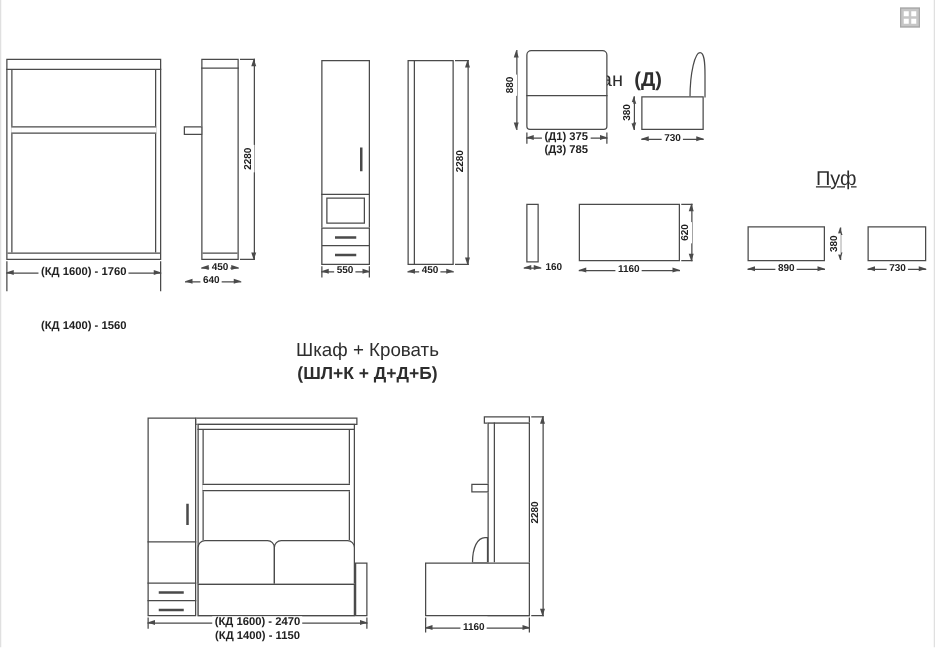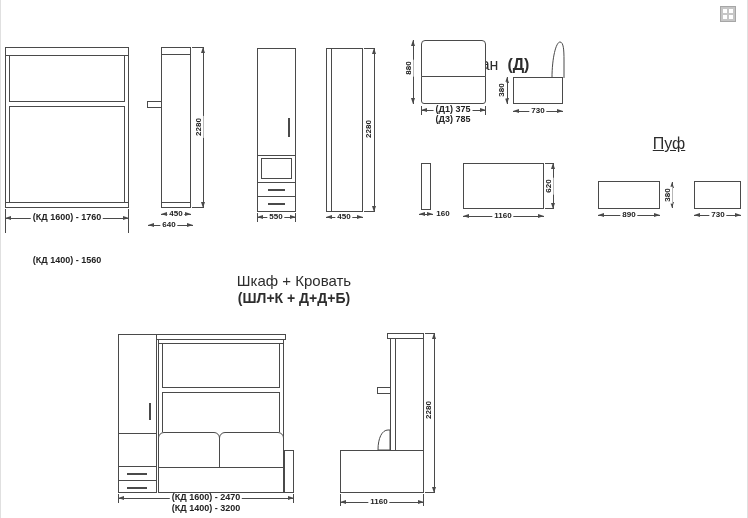--- a/index.html
+++ b/index.html
@@ -200,21 +200,21 @@
     <div class="lv" style="left:148px;top:403px;height:17px;width:2px;"></div>
     <div class="lh" style="left:117px;top:466px;width:39px;"></div>
     <div class="lh" style="left:117px;top:480px;width:39px;"></div>
     <div class="lh" style="left:126px;top:473px;width:20px;height:2px;"></div>
     <div class="lh" style="left:126px;top:487px;width:20px;height:2px;"></div>
 
     <div class="lv" style="left:117px;top:494px;height:9px;"></div>
     <div class="lv" style="left:292px;top:494px;height:9px;"></div>
     <div class="dimh" style="left:117px;top:498px;width:176px;"></div>
     <span class="dlab big" style="left:205px;top:498px;">(КД 1600) - 2470</span>
-    <span class="dlab big" style="left:205px;top:509px;">(КД 1400) - 3200</span>
+    <span class="dlab big" style="left:205px;top:509px;">(КД 1400) - 1150</span>
   </div>
 
   <div>
     <div class="box" style="left:386px;top:333px;width:37px;height:6px;"></div>
     <div class="box" style="left:389px;top:338px;width:34px;height:155px;"></div>
     <div class="lv" style="left:394px;top:338px;height:112px;"></div>
     <div class="box" style="left:376px;top:387px;width:14px;height:7px;"></div>
     <svg class="curve-svg" style="left:375px;top:428px;" width="16" height="23" viewBox="0 0 16 23">
       <path d="M2,22 C2,10 6,2 12,2 L14,2 L14,22 Z" fill="#ffffff" stroke="#4a4a4a" stroke-width="1"></path>
     </svg>

